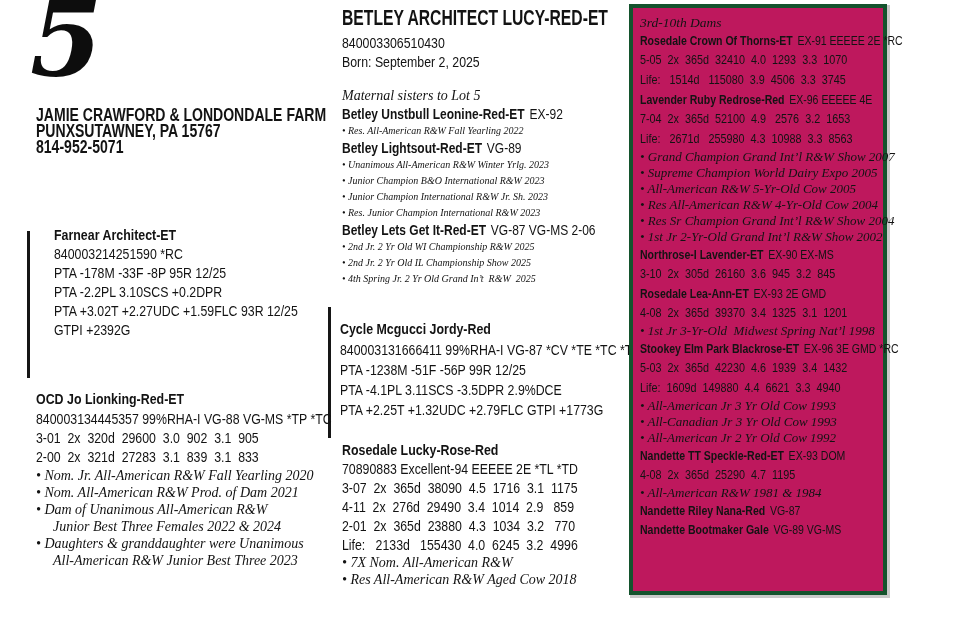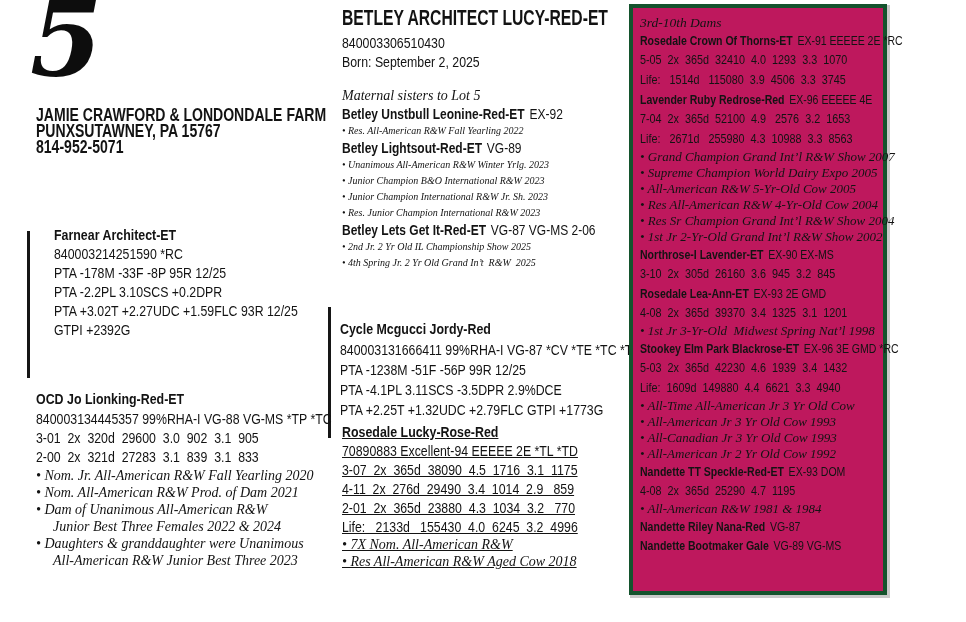--- a/index.html
+++ b/index.html
@@ -41,21 +41,21 @@
   .animal-sub .pline{line-height:18.5px;}
 
   .sisters{left:342px;top:86px;}
   .ital-head{font-family:"Liberation Serif",serif;font-style:italic;font-size:14px;line-height:19px;}
   .sname{font-size:15px;line-height:18px;}
   .aw2{font-family:"Liberation Serif",serif;font-style:italic;font-size:10px;line-height:16px;white-space:pre;}
 
   .jordy-blk{left:340px;top:318px;}
   .jordy-blk .pline{line-height:20px;}
   .jordy-blk .pname{line-height:22px;}
-  .rose-blk{left:342px;top:422px;text-decoration:underline;}
+  .rose-blk{left:342px;top:440px;}
   .rose-blk .pname{line-height:20px;}
   .rose-blk .rec{line-height:19px;}
   .rose-blk .aw{line-height:16.5px;}
 
   .dams-box{
     position:absolute;left:629px;top:4px;width:258px;height:591px;box-sizing:border-box;
     border:4px solid #14532d;box-shadow:2px 2px 0 1px #c9c9c9;
     padding:6px 0 0 7px;background:#be185d;
   }
   .bx-head{font-family:"Liberation Serif",serif;font-style:italic;font-size:13.5px;line-height:17px;}
@@ -114,20 +114,21 @@
     <div class="sname cond s80"><span class="b">Betley Unstbull Leonine-Red-ET</span><span class="rt">EX-92</span></div>
     <div class="aw2">• Res. All-American R&amp;W Fall Yearling 2022</div>
 
     <div class="sname cond s80"><span class="b">Betley Lightsout-Red-ET</span><span class="rt">VG-89</span></div>
     <div class="aw2">• Unanimous All-American R&amp;W Winter Yrlg. 2023</div>
     <div class="aw2">• Junior Champion B&amp;O International R&amp;W 2023</div>
     <div class="aw2">• Junior Champion International R&amp;W Jr. Sh. 2023</div>
     <div class="aw2">• Res. Junior Champion International R&amp;W 2023</div>
 
     <div class="sname cond s80"><span class="b">Betley Lets Get It-Red-ET</span><span class="rt">VG-87 VG-MS 2-06</span></div>
+    <div class="aw2">• 2nd Jr. 2 Yr Old WI Championship R&amp;W 2025</div>
     <div class="aw2">• 2nd Jr. 2 Yr Old IL Championship Show 2025</div>
     <div class="aw2">• 4th Spring Jr. 2 Yr Old Grand In’t  R&amp;W  2025</div>
   </div>
 
   <div class="blk jordy-blk">
     <div class="pname cond s80">Cycle Mcgucci Jordy-Red</div>
     <div class="pline cond s85">840003131666411 99%RHA-I VG-87 *CV *TE *TC *TY</div>
     <div class="pline cond s85">PTA -1238M -51F -56P 99R 12/25</div>
     <div class="pline cond s85">PTA -4.1PL 3.11SCS -3.5DPR 2.9%DCE</div>
     <div class="pline cond s85">PTA +2.25T +1.32UDC +2.79FLC GTPI +1773G</div>
@@ -164,21 +165,20 @@
     <div class="bx-name cond s78"><span class="b">Northrose-I Lavender-ET</span><span class="rt">EX-90 EX-MS</span></div>
     <div class="bx-rec cond s80">3-10  2x  305d  26160  3.6  945  3.2  845</div>
 
     <div class="bx-name cond s78"><span class="b">Rosedale Lea-Ann-ET</span><span class="rt">EX-93 2E GMD</span></div>
     <div class="bx-rec cond s80">4-08  2x  365d  39370  3.4  1325  3.1  1201</div>
     <div class="bx-aw">• 1st Jr 3-Yr-Old  Midwest Spring Nat’l 1998</div>
 
     <div class="bx-name cond s78"><span class="b">Stookey Elm Park Blackrose-ET</span><span class="rt">EX-96 3E GMD *RC</span></div>
     <div class="bx-rec cond s80">5-03  2x  365d  42230  4.6  1939  3.4  1432</div>
     <div class="bx-rec cond s80">Life:  1609d  149880  4.4  6621  3.3  4940</div>
-    <div class="bx-aw">• All-Time All-American Jr 3 Yr Old Cow</div>
     <div class="bx-aw">• All-American Jr 3 Yr Old Cow 1993</div>
     <div class="bx-aw">• All-Canadian Jr 3 Yr Old Cow 1993</div>
     <div class="bx-aw">• All-American Jr 2 Yr Old Cow 1992</div>
 
     <div class="bx-name cond s78"><span class="b">Nandette TT Speckle-Red-ET</span><span class="rt">EX-93 DOM</span></div>
     <div class="bx-rec cond s80">4-08  2x  365d  25290  4.7  1195</div>
     <div class="bx-aw">• All-American R&amp;W 1981 &amp; 1984</div>
 
     <div class="bx-name cond s78"><span class="b">Nandette Riley Nana-Red</span><span class="rt">VG-87</span></div>
 

